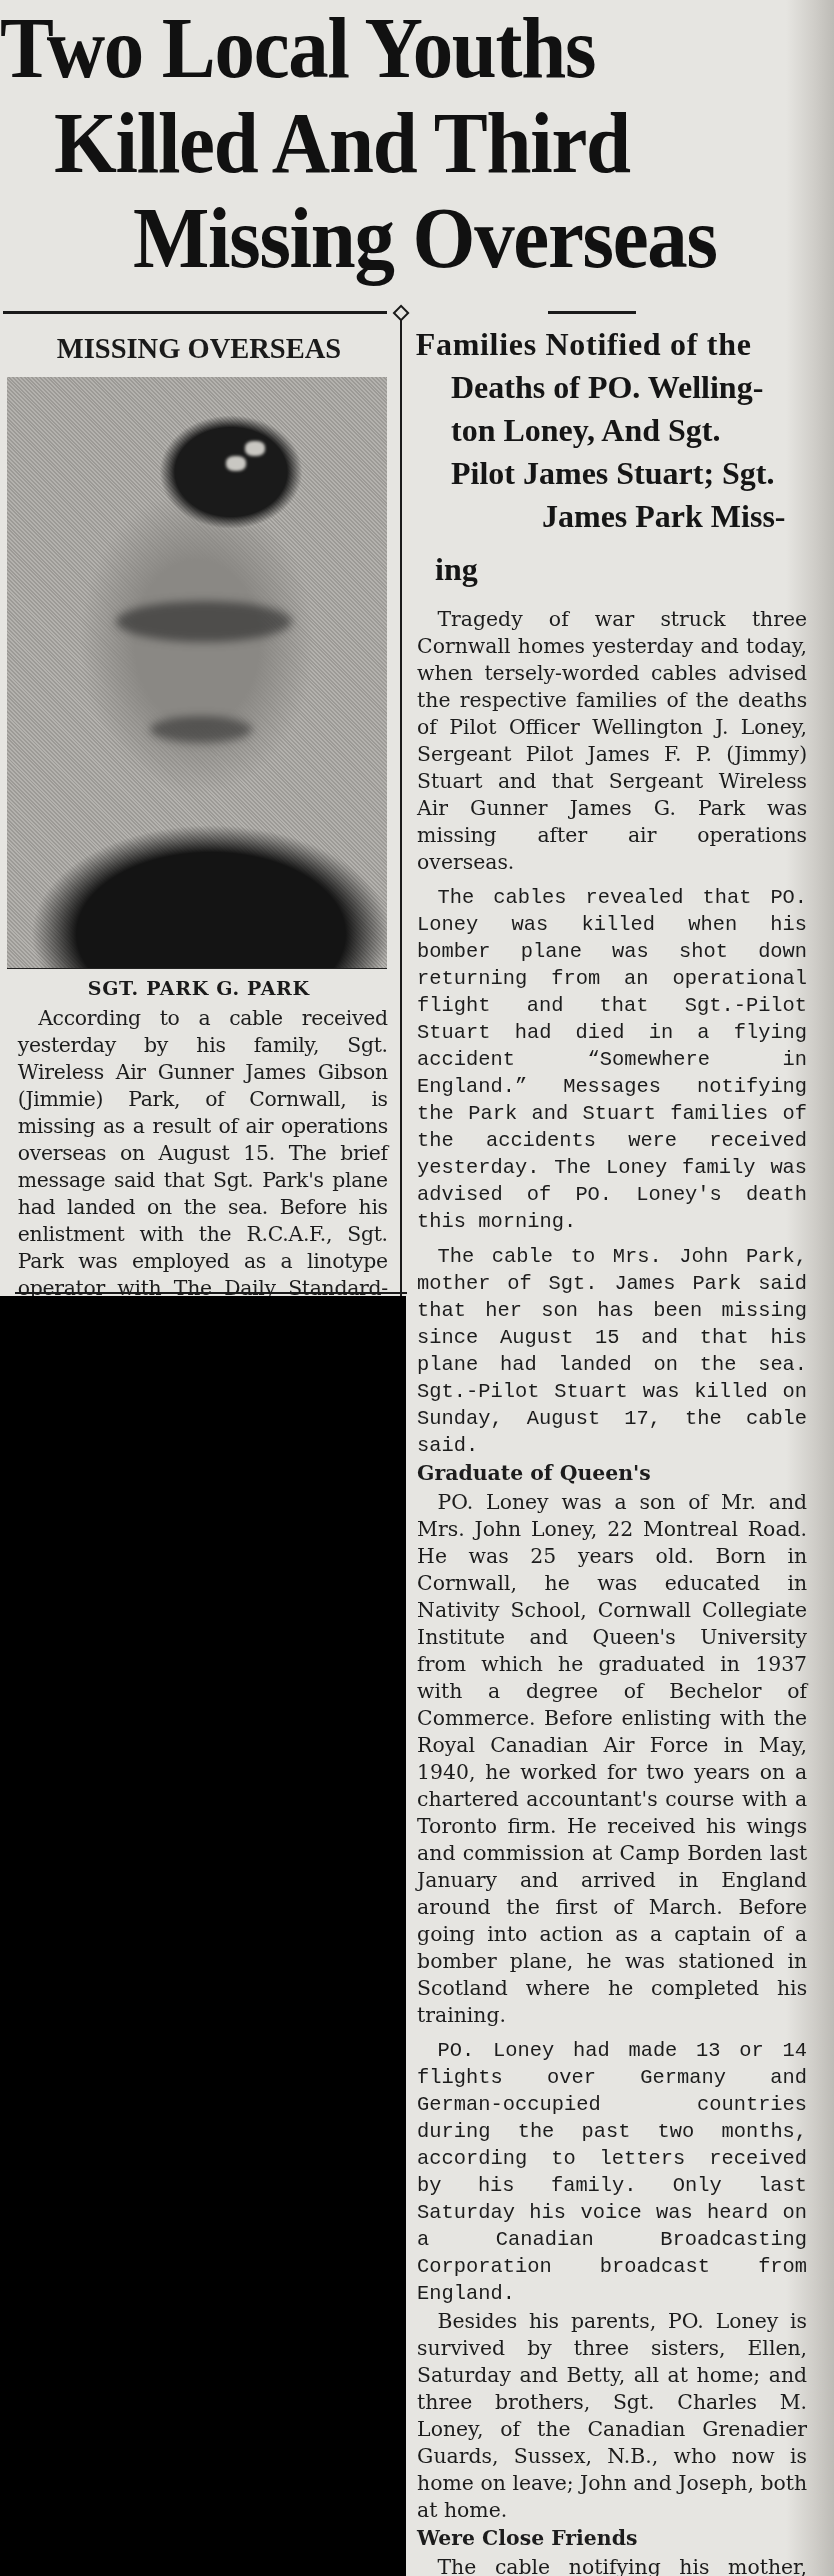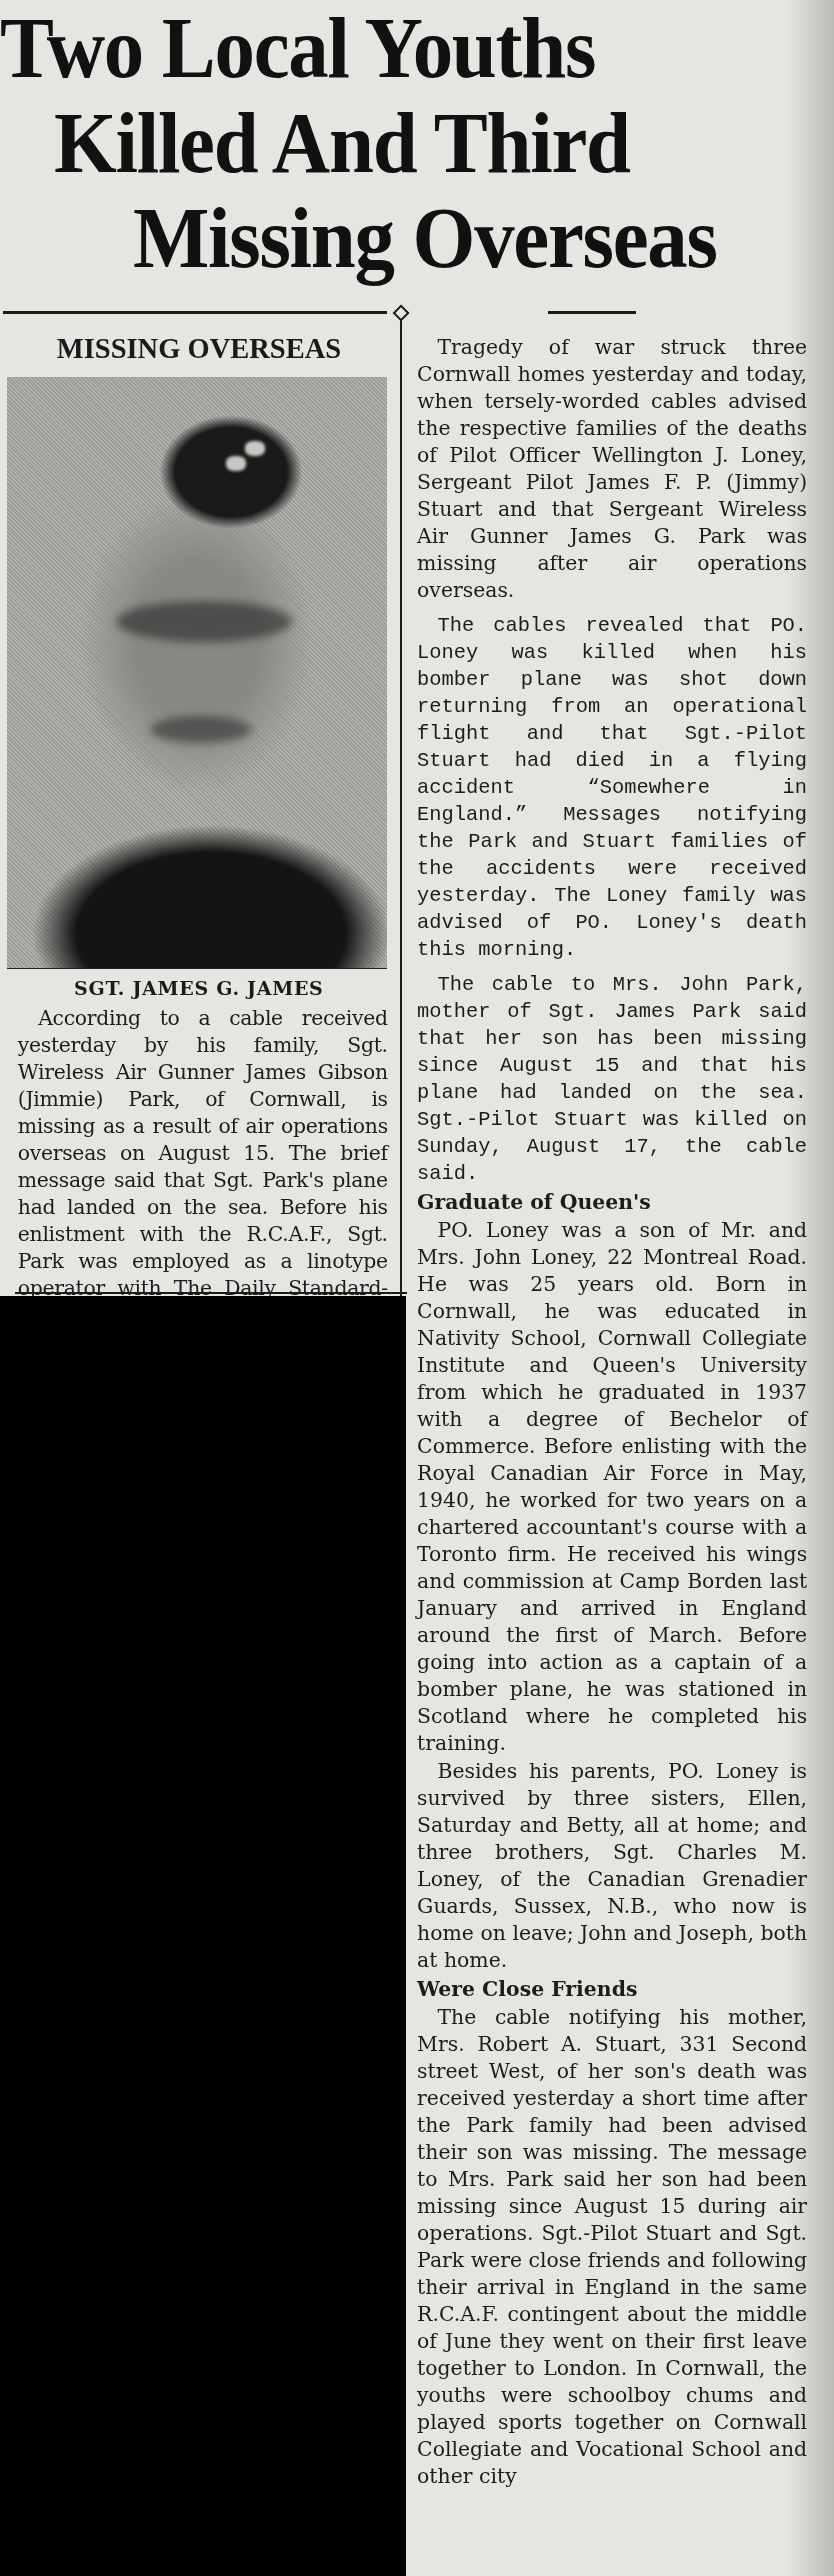--- a/index.html
+++ b/index.html
@@ -139,37 +139,46 @@
 <div class="rule-v"></div>
 
 <div class="left-col">
   <div class="left-heading">MISSING OVERSEAS</div>
   <div class="photo" role="img" aria-label="Portrait photograph of a young airman in RCAF wedge cap and uniform">
     <div class="photo-badge"></div>
     <div class="photo-badge photo-badge2"></div>
     <div class="photo-face-shadow"></div>
     <div class="photo-mouth"></div>
   </div>
-  <div class="caption">SGT. JAMES G. JAMES</div>
+  <div class="caption">SGT. PARK G. PARK</div>
   <div class="left-body">
     <div class="body-text">
         <p>According to a cable received yesterday by his family, Sgt. Wireless Air Gunner James Gibson (Jimmie) Park, of Cornwall, is missing as a result of air operations overseas on August 15. The brief message said that Sgt. Park's plane had landed on the sea. Before his enlistment with the R.C.A.F., Sgt. Park was employed as a linotype operator with The Daily Standard-Freeholder.</p>
       </div>
   </div>
   <div class="bottom-rule-left"></div>
 </div>
 
 <div class="black-block"></div>
 
 <div class="right-col">
+  <div class="deck">
+    <span class="d d1">Families Notified of the</span>
+    <span class="d d2">Deaths of PO. Welling-</span>
+    <span class="d d3">ton Loney, And Sgt.</span>
+    <span class="d d4">Pilot James Stuart; Sgt.</span>
+    <span class="d d5">James Park Miss-</span>
+    <span class="d d6">ing</span>
+  </div>
 
   <div class="right-body body-text">
     <p>Tragedy of war struck three Cornwall homes yesterday and today, when tersely-worded cables advised the respective families of the deaths of Pilot Officer Wellington J. Loney, Sergeant Pilot James F. P. (Jimmy) Stuart and that Sergeant Wireless Air Gunner James G. Park was missing after air operations overseas.</p>
     <p class="para-gap">The cables revealed that PO. Loney was killed when his bomber plane was shot down returning from an operational flight and that Sgt.-Pilot Stuart had died in a flying accident “Somewhere in England.” Messages notifying the Park and Stuart families of the accidents were received yesterday. The Loney family was advised of PO. Loney's death this morning.</p>
     <p class="para-gap">The cable to Mrs. John Park, mother of Sgt. James Park said that her son has been missing since August 15 and that his plane had landed on the sea. Sgt.-Pilot Stuart was killed on Sunday, August 17, the cable said.</p>
     <div class="subhead">Graduate of Queen's</div>
     <p>PO. Loney was a son of Mr. and Mrs. John Loney, 22 Montreal Road. He was 25 years old. Born in Cornwall, he was educated in Nativity School, Cornwall Collegiate Institute and Queen's University from which he graduated in 1937 with a degree of Bechelor of Commerce. Before enlisting with the Royal Canadian Air Force in May, 1940, he worked for two years on a chartered accountant's course with a Toronto firm. He received his wings and commission at Camp Borden last January and arrived in England around the first of March. Before going into action as a captain of a bomber plane, he was stationed in Scotland where he completed his training.</p>
+    <p class="para-gap">PO. Loney had made 13 or 14 flights over Germany and German-occupied countries during the past two months, according to letters received by his family. Only last Saturday his voice was heard on a Canadian Broadcasting Corporation broadcast from England.</p>
     <p>Besides his parents, PO. Loney is survived by three sisters, Ellen, Saturday and Betty, all at home; and three brothers, Sgt. Charles M. Loney, of the Canadian Grenadier Guards, Sussex, N.B., who now is home on leave; John and Joseph, both at home.</p>
     <div class="subhead">Were Close Friends</div>
     <p>The cable notifying his mother, Mrs. Robert A. Stuart, 331 Second street West, of her son's death was received yesterday a short time after the Park family had been advised their son was missing. The message to Mrs. Park said her son had been missing since August 15 during air operations. Sgt.-Pilot Stuart and Sgt. Park were close friends and following their arrival in England in the same R.C.A.F. contingent about the middle of June they went on their first leave together to London. In Cornwall, the youths were schoolboy chums and played sports together on Cornwall Collegiate and Vocational School and other city</p>
   </div>
 </div>
 
 
 </body></html>

